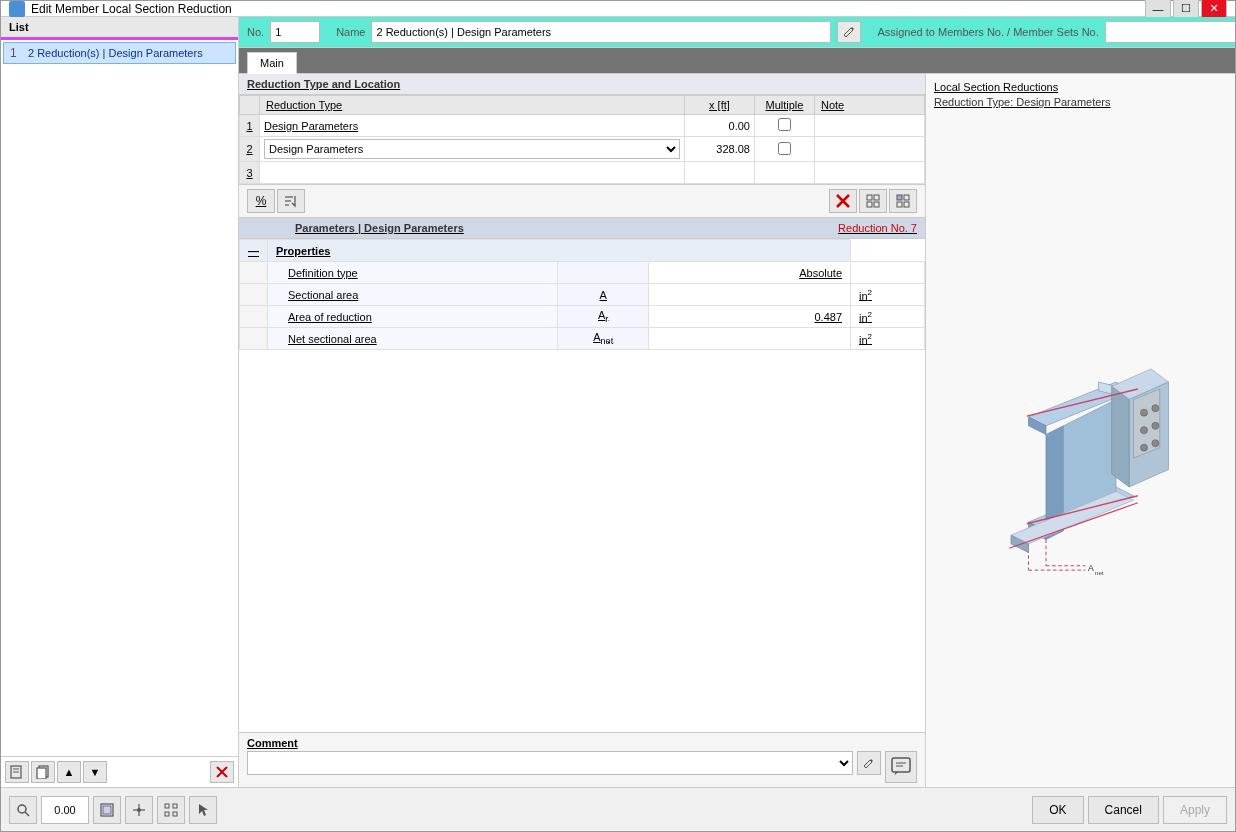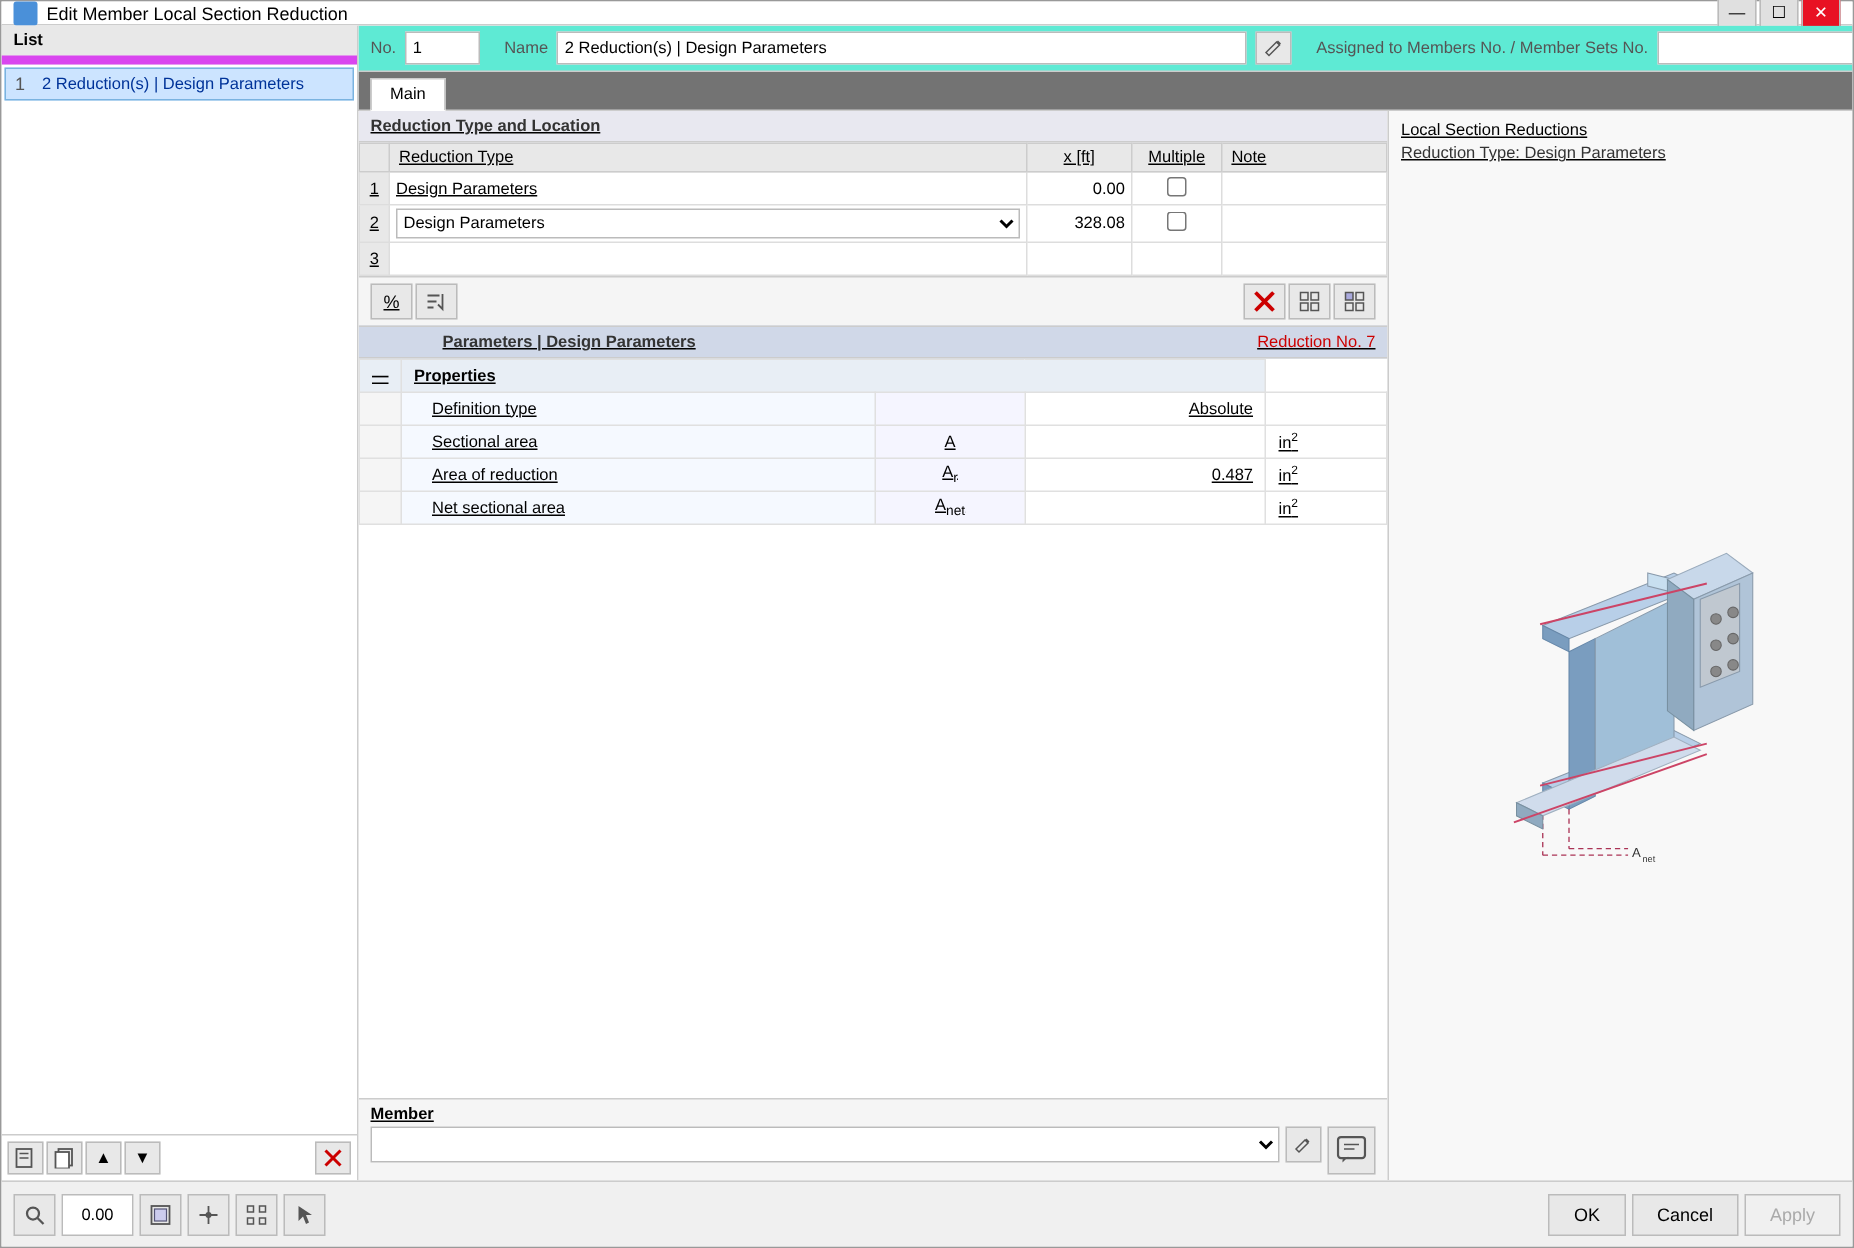--- a/index.html
+++ b/index.html
@@ -11,21 +11,21 @@
     .title-bar-icon { width: 16px; height: 16px; background: #4a90d9; border-radius: 2px; flex-shrink: 0; }
     .title-bar-text { font-size: 12px; font-weight: normal; flex: 1; }
     .title-bar-controls { display: flex; gap: 2px; }
     .title-btn { width: 26px; height: 20px; background: #e0e0e0; border: 1px solid #bbb; cursor: pointer; display: flex; align-items: center; justify-content: center; font-size: 11px; }
     .title-btn.close { background: #e81123; color: white; }
     
     .main-content { display: flex; flex: 1; overflow: hidden; }
     
     
     .sidebar { width: 238px; background: #fff; border-right: 1px solid #ccc; display: flex; flex-direction: column; }
-    .sidebar-header { padding: 4px 8px; background: #e8e8e8; border-bottom: 6px solid #d946ef; font-size: 11px; font-weight: bold; }
+    .sidebar-header { padding: 4px 8px; background: #e8e8e8; border-bottom: 3px solid #d946ef; font-size: 11px; font-weight: bold; }
     .sidebar-content { flex: 1; overflow-y: auto; }
     .sidebar-item { display: flex; align-items: center; padding: 3px 6px; gap: 4px; background: #cce4ff; border: 1px solid #7ab3e0; margin: 2px; cursor: pointer; }
     .sidebar-item-number { color: #555; min-width: 14px; }
     .sidebar-item-label { color: #003399; font-size: 11px; }
     .sidebar-footer { padding: 4px; display: flex; gap: 2px; align-items: center; border-top: 1px solid #ccc; }
     .sidebar-footer-btn { width: 24px; height: 22px; background: #e8e8e8; border: 1px solid #bbb; cursor: pointer; display: flex; align-items: center; justify-content: center; font-size: 11px; }
     .sidebar-footer-btn.red { color: #cc0000; }
     
     
     .right-panel { flex: 1; display: flex; flex-direction: column; overflow: hidden; }
@@ -70,21 +70,21 @@
     
     
     .params-header { display: flex; justify-content: space-between; padding: 4px 8px; background: #d0d8e8; border-bottom: 1px solid #ccc; border-top: 1px solid #ccc; font-size: 11px; }
     .params-title { font-weight: bold; color: #333; padding-left: 48px; }
     .params-reduction { color: #cc0000; }
     .params-table { width: 100%; border-collapse: collapse; font-size: 11px; }
     .params-table td { border: 1px solid #e0e0e0; padding: 2px 8px; height: 22px; }
     .params-table td.prop-expand { width: 16px; text-align: center; background: #f5f5f5; }
     .params-table td.prop-name { background: #f5f9ff; }
     .params-table td.prop-symbol { background: #f5f5ff; text-align: center; }
-    .params-table td.prop-value { text-align: right; }
+    .params-table td.prop-value { text-align: right; padding-left: 30px; }
     .params-table td.prop-unit { }
     .params-table tr.header-row td { background: #e8eef5; font-weight: bold; }
     
     
     .comment-section { border-top: 1px solid #ccc; padding: 4px 8px; background: #f5f5f5; }
     .comment-label { font-size: 11px; font-weight: bold; margin-bottom: 2px; }
     .comment-row { display: flex; gap: 4px; }
     .comment-input { flex: 1; height: 24px; border: 1px solid #bbb; background: #fff; padding: 0 4px; font-size: 11px; }
     .comment-btn { width: 24px; height: 24px; background: #e8e8e8; border: 1px solid #bbb; cursor: pointer; display: flex; align-items: center; justify-content: center; font-size: 11px; }
     
@@ -329,21 +329,21 @@
                   <td class="prop-name" style="padding-left:20px;">Net sectional area</td>
                   <td class="prop-symbol">A<sub>net</sub></td>
                   <td class="prop-value"></td>
                   <td class="prop-unit">in<sup>2</sup></td>
                 </tr>
               </tbody>
             </table>
           </div>
 
           <div class="comment-section">
-            <div class="comment-label">Member</div>
+            <div class="comment-label">Comment</div>
             <div class="comment-row">
               <select class="comment-input">
                 <option value=""></option>
               </select>
               <button class="comment-btn">
                 <svg width="14" height="14" viewBox="0 0 14 14">
                     <path d="M2 10 L8 4 L10 6 L4 12 Z" fill="none" stroke="#555" stroke-width="1"></path>
                     <path d="M8 4 L9 3 L11 5 L10 6 Z" fill="#555"></path>
                   </svg>
               </button>

